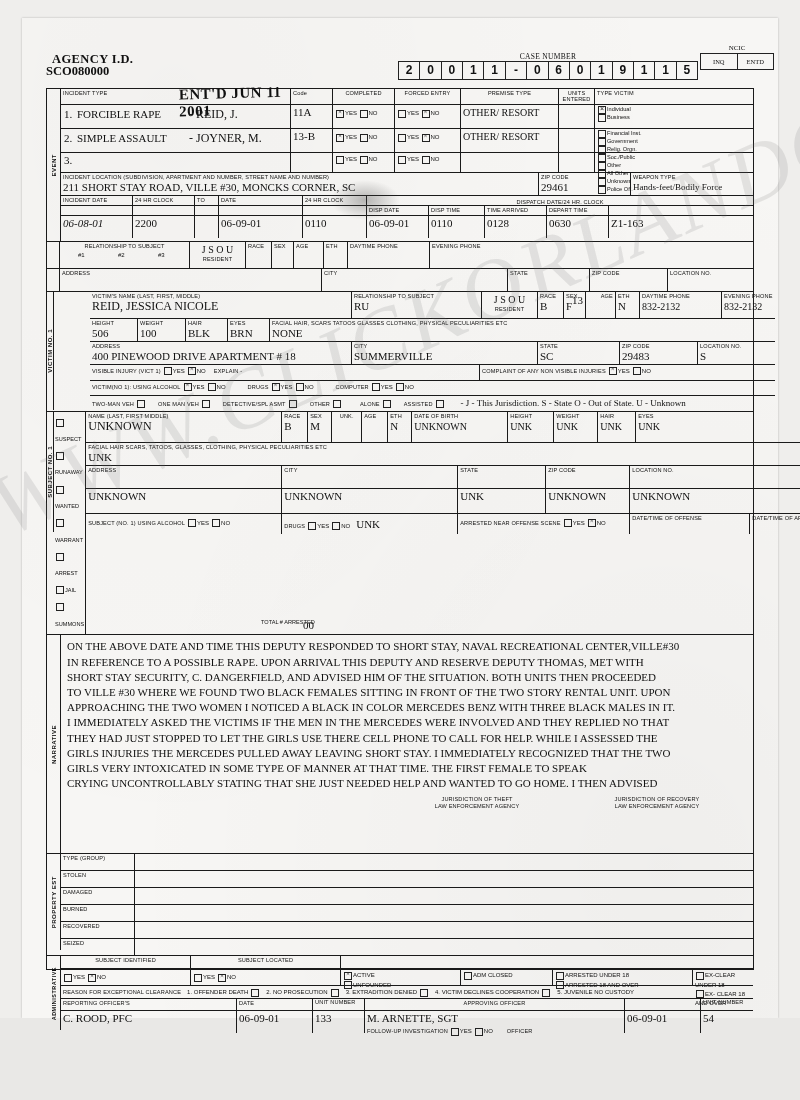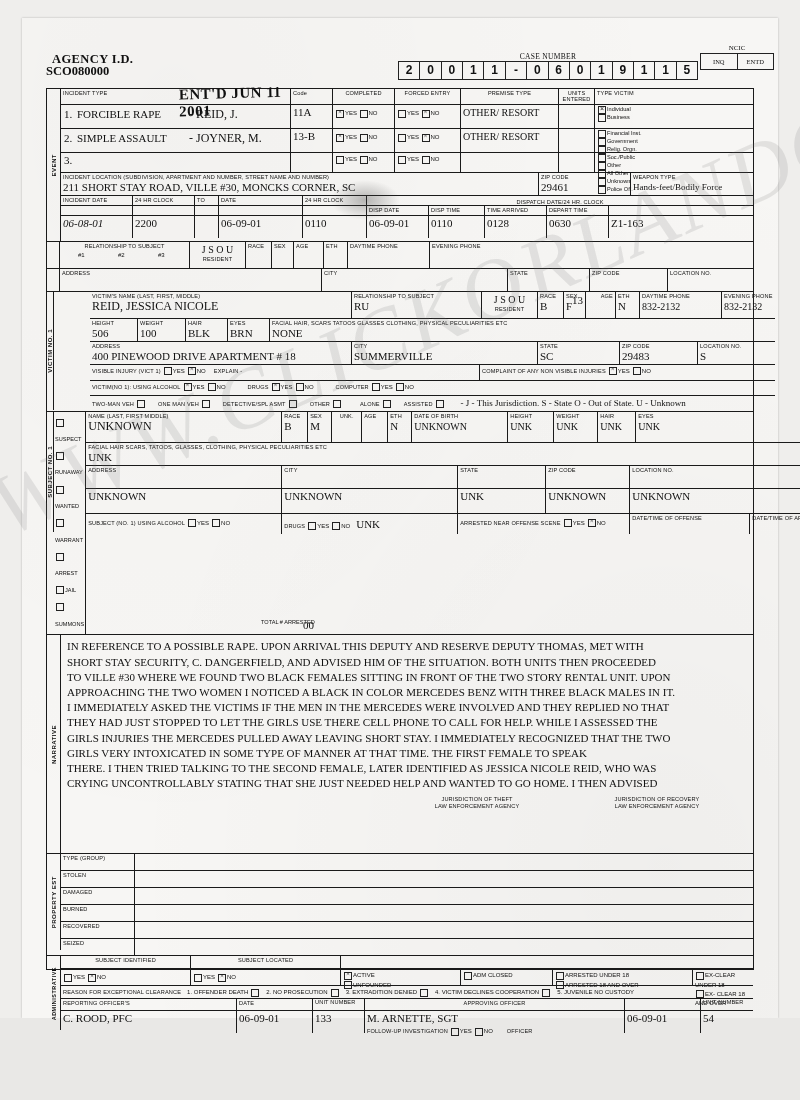--- a/index.html
+++ b/index.html
@@ -583,29 +583,29 @@
     <div class="row" style="height:0;border:none;position:relative;">
       <div style="position:absolute;left:214px;top:-16px;font-size:5.6px;font-family:'Liberation Sans',sans-serif;">TOTAL # ARRESTED</div>
       <div style="position:absolute;left:256px;top:-16px;font-size:11px;">00</div>
     </div>
 
     <div style="display:flex;border-bottom:1px solid #1a1a1a;">
       <div class="sidetab" style="height:218px;">
         <span>NARRATIVE</span>
       </div>
       <div style="flex:1;padding:4px 6px 0 6px;">
+        <div class="narr">ON THE ABOVE DATE AND TIME THIS DEPUTY RESPONDED TO SHORT STAY, NAVAL RECREATIONAL CENTER,VILLE#30</div>
         <div class="narr">IN REFERENCE TO A POSSIBLE RAPE.  UPON ARRIVAL THIS DEPUTY AND RESERVE DEPUTY THOMAS, MET WITH</div>
         <div class="narr">SHORT STAY SECURITY, C. DANGERFIELD, AND ADVISED HIM OF THE SITUATION.  BOTH UNITS THEN PROCEEDED</div>
         <div class="narr">TO VILLE #30 WHERE WE FOUND TWO BLACK FEMALES SITTING IN FRONT OF THE TWO STORY RENTAL UNIT.  UPON</div>
         <div class="narr">APPROACHING THE TWO WOMEN I NOTICED A BLACK IN COLOR MERCEDES BENZ WITH THREE BLACK MALES IN IT.</div>
         <div class="narr">I IMMEDIATELY ASKED THE VICTIMS IF THE MEN IN THE MERCEDES WERE INVOLVED AND THEY REPLIED NO THAT</div>
         <div class="narr">THEY HAD JUST STOPPED TO LET THE GIRLS USE THERE CELL PHONE TO CALL FOR HELP.  WHILE I ASSESSED THE</div>
         <div class="narr">GIRLS INJURIES THE MERCEDES PULLED AWAY LEAVING SHORT STAY.  I IMMEDIATELY RECOGNIZED THAT THE TWO</div>
         <div class="narr">GIRLS VERY INTOXICATED IN SOME TYPE OF MANNER AT THAT TIME.  THE FIRST FEMALE TO SPEAK</div>
-        <div class="narr">THERE.  I THEN TRIED TALKING TO THE SECOND FEMALE, LATER IDENTIFIED AS JESSICA NICOLE REID, WHO WAS</div>
         <div class="narr">CRYING UNCONTROLLABLY STATING THAT SHE JUST NEEDED HELP AND WANTED TO GO HOME.  I THEN ADVISED</div>
         <div style="display:flex;margin-top:5px;">
           <div style="flex:1;"></div>
           <div style="width:180px;text-align:center;">
             <div class="lbl">JURISDICTION OF THEFT</div>
             <div class="lbl">LAW ENFORCEMENT AGENCY</div>
           </div>
           <div style="width:180px;text-align:center;">
             <div class="lbl">JURISDICTION OF RECOVERY</div>
             <div class="lbl">LAW ENFORCEMENT AGENCY</div>

